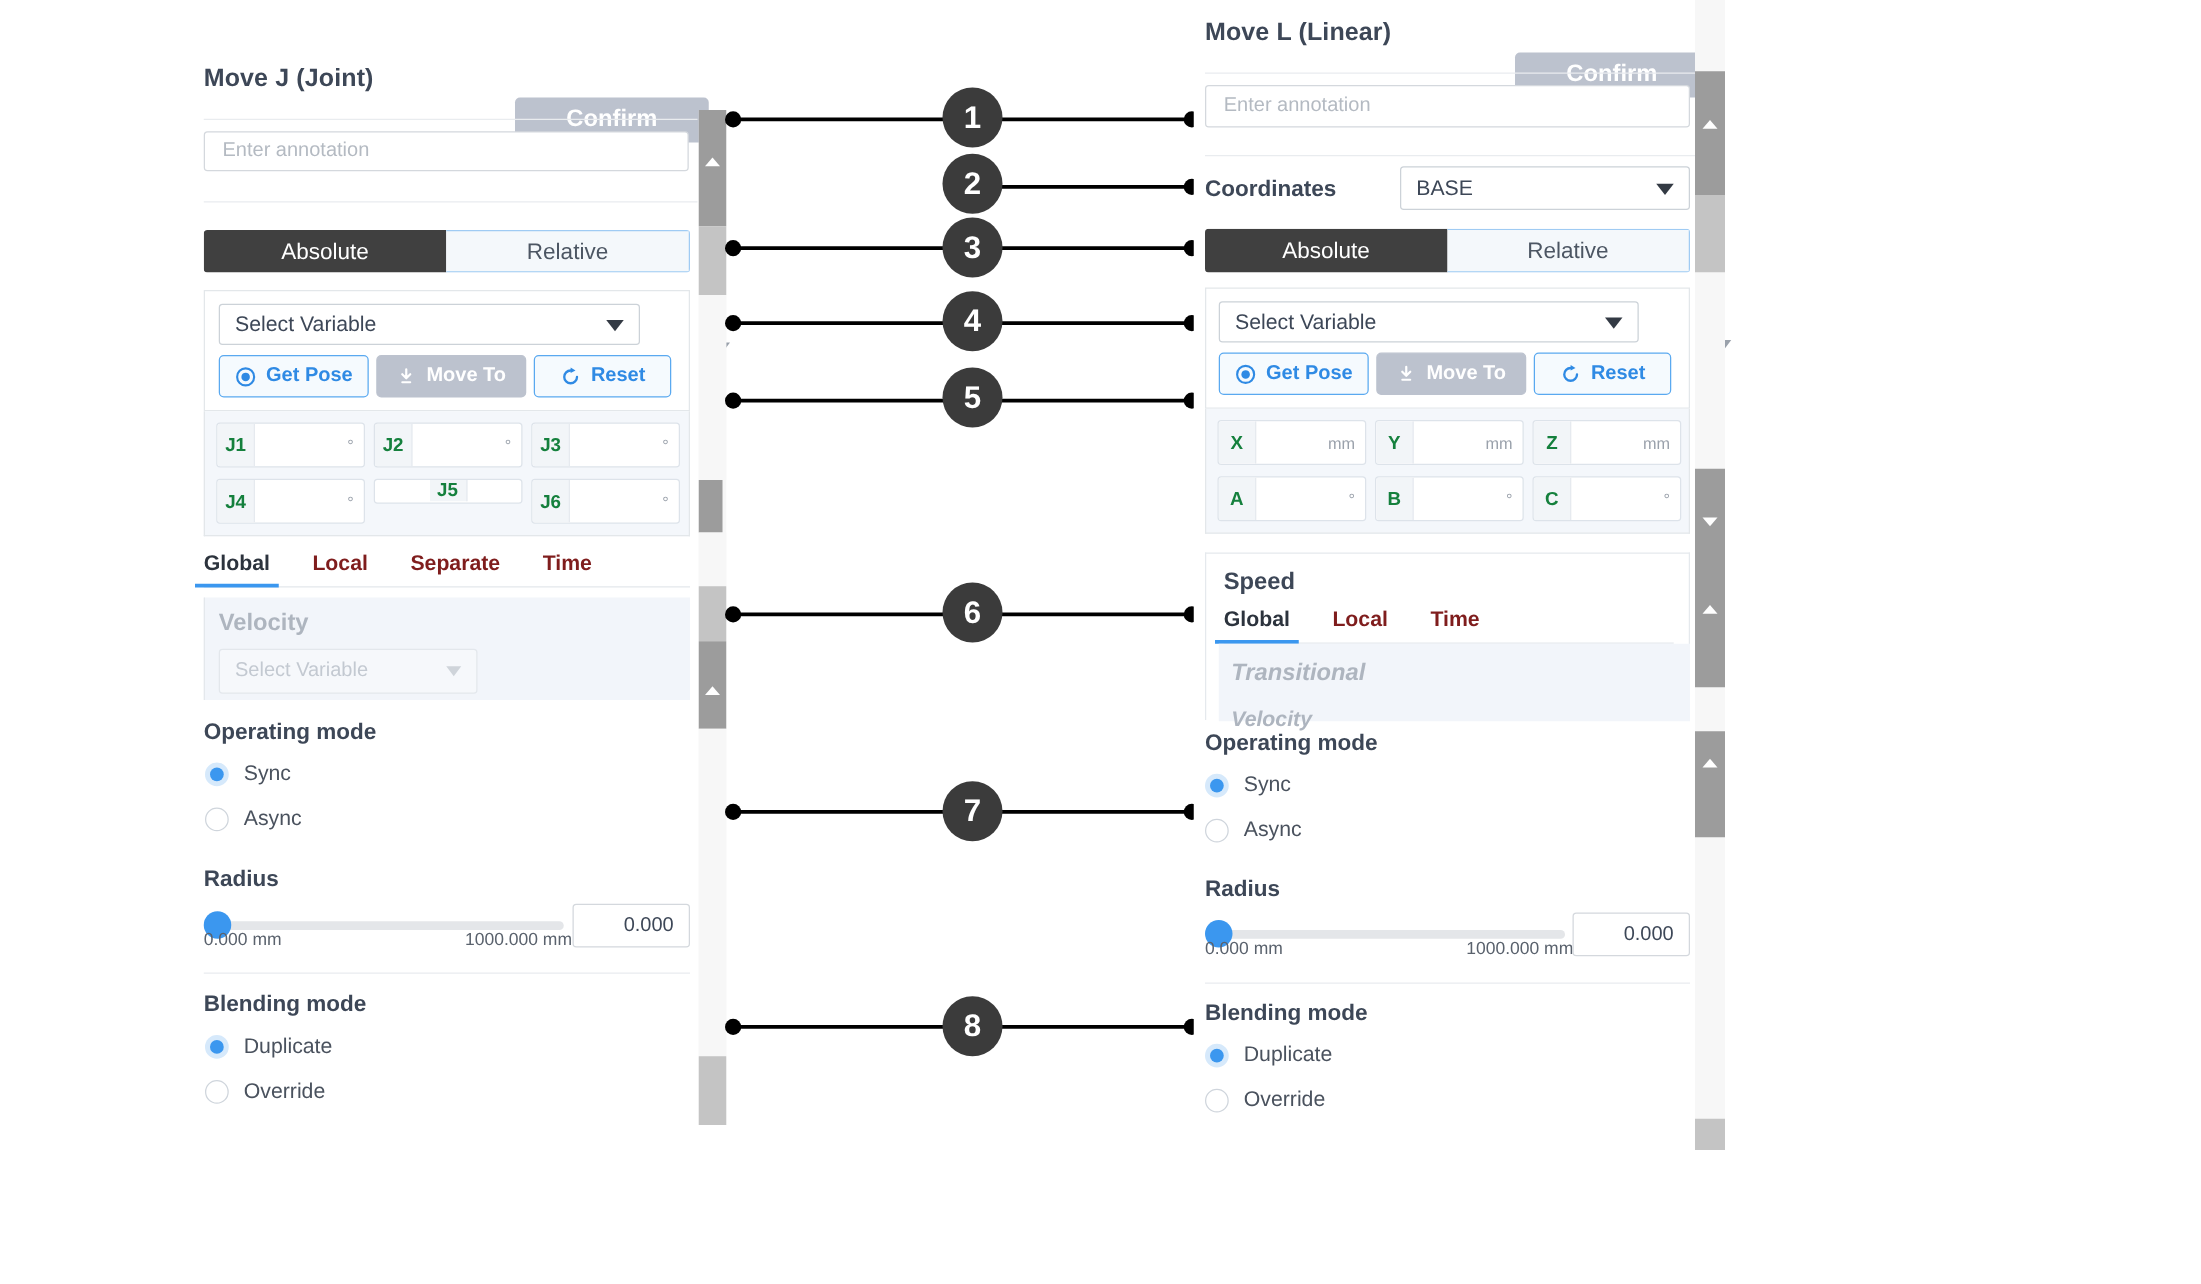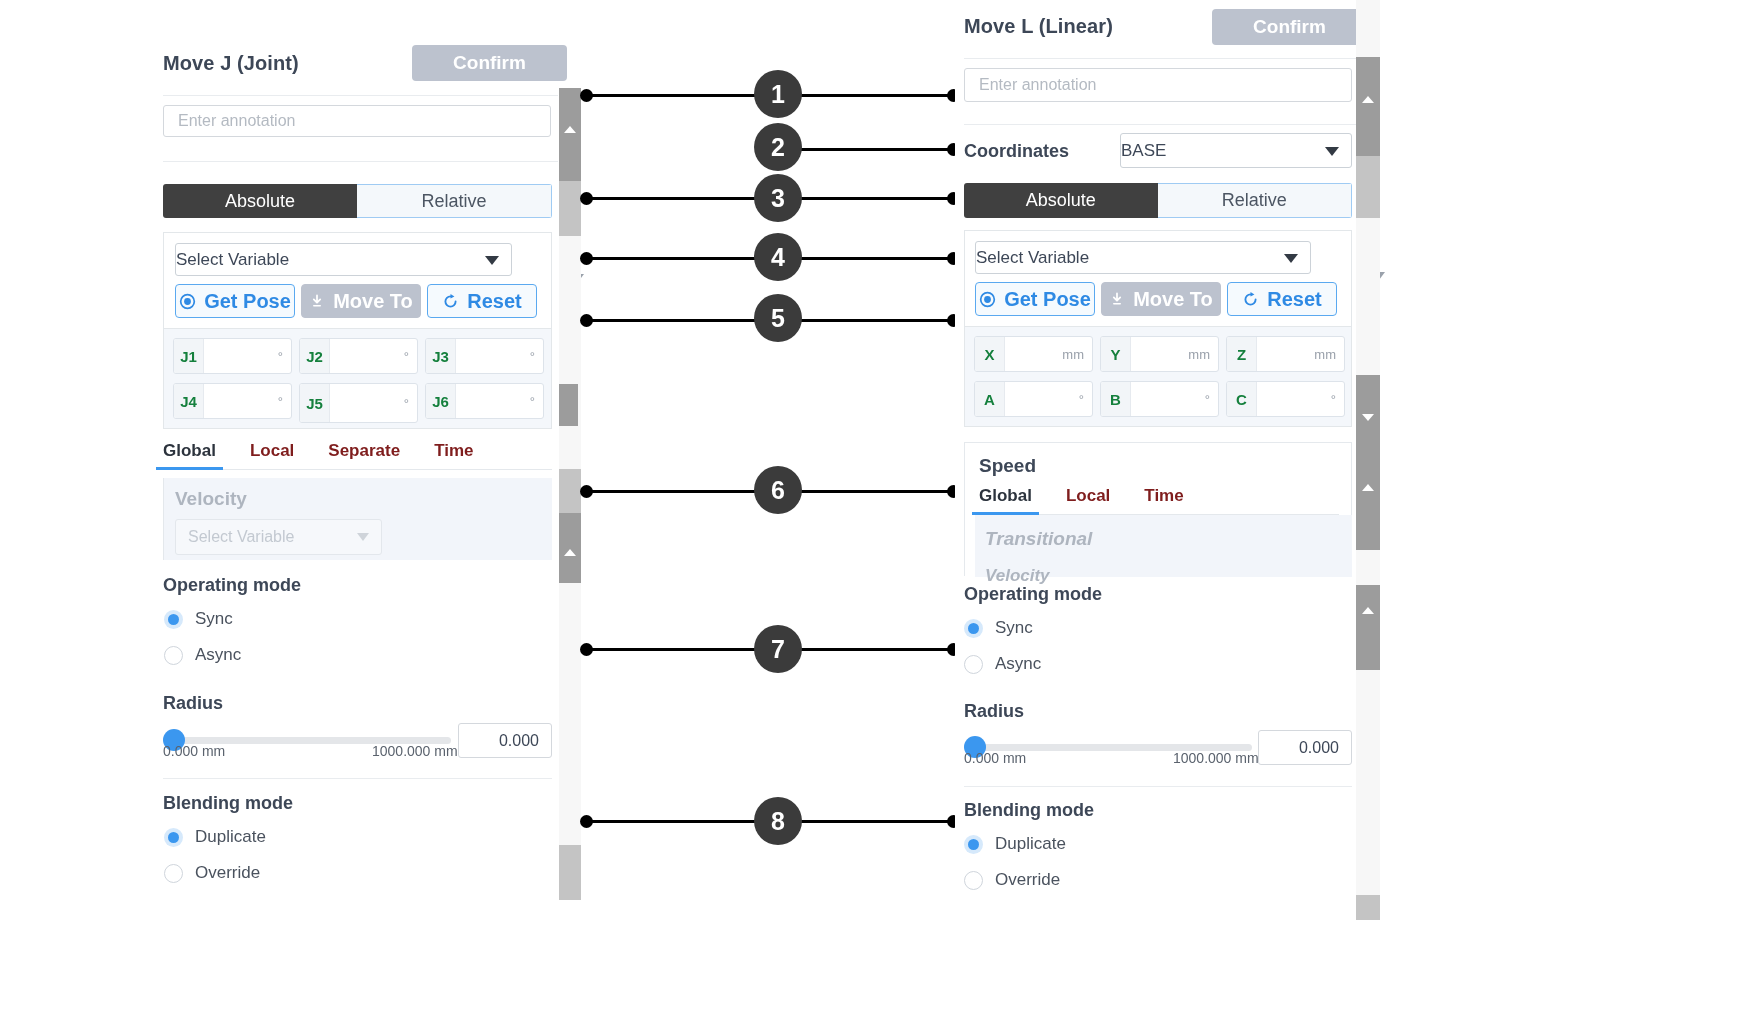--- a/index.html
+++ b/index.html
@@ -21,21 +21,21 @@
 
   .panel-title {
     font-size: 20px; font-weight: bold; color: #3d4757;
     letter-spacing: .1px;
   }
   .confirm-btn {
     background: #bcc2ce; color: #ffffff; border: none;
     font-size: 19px; font-weight: bold;
     font-family: "Liberation Sans", sans-serif;
     border-radius: 4px;
-    display: flex; align-items: center; justify-content: center;
+    display: flex; align-items: center; justify-content: center; margin-top: 33px;
   }
   .hr { background: #e9ecef; height: 1px; width: 100%; }
 
   .annot-input {
     border: 1px solid #d4d8dd; border-radius: 3px;
     background: #fff; width: 100%; height: 100%;
     font-size: 16px; color: #9aa1ab;
     font-family: "Liberation Sans", sans-serif;
     padding: 0 14px; outline: none;
   }
@@ -47,35 +47,35 @@
     flex: 1; display: flex; align-items: center; justify-content: center;
     font-size: 18px; cursor: pointer;
   }
   .seg.active { background: #404040; color: #fff; }
   .seg.inactive { background: #f4f8fb; color: #4c5663; border: 1px solid #9fcbf3; border-left: none; }
 
   
   .var-box { border: 1px solid #e3e7ea; background: #fff; position: absolute; }
   .select-field {
     border: 1px solid #ccd2d8; background: #fff; border-radius: 3px;
-    display: flex; align-items: center; padding: 0 0;
+    display: flex; align-items: center; padding: 0 12px;
     font-size: 17px; color: #3d4757; position: relative;
   }
   .caret {
     width: 0; height: 0; border-left: 7px solid transparent;
     border-right: 7px solid transparent; border-top: 9px solid #333a44;
     position: absolute; right: 12px; top: 50%; margin-top: -4px;
   }
   .caret.sm { border-left-width: 6px; border-right-width: 6px; border-top-width: 8px; }
   .caret.grey { border-top-color: #9aa1ab; }
   .caret.light { border-top-color: #cfd4da; }
 
   .act-btn {
     display: flex; align-items: center; justify-content: center; gap: 8px;
-    border-radius: 4px; font-size: 20px; font-weight: bold;
+    border-radius: 4px; font-size: 16px; font-weight: bold;
     cursor: pointer; position: relative;
   }
   .act-btn.outline { border: 1px solid #5aa9f0; background: #f5fafe; color: #2f8ae4; }
   .act-btn.disabled { background: #bcc2ce; color: #ffffff; border: 1px solid #bcc2ce; }
 
   
   .field-grid-wrap { background: #f4f7fb; position: absolute; }
   .fg-row { display: flex; }
   .fg-cell {
     display: flex; align-items: center; background: #fff;
@@ -251,21 +251,21 @@
           <span class="fg-val"></span>
           <span class="fg-unit">°</span>
         </div>
       </div>
       <div class="fg-row" style="position:absolute; left:9px; top:54px; gap:7px;">
         <div class="fg-cell" style="width:119px; height:36px;">
           <span class="fg-key" style="width:30px;">J4</span>
           <span class="fg-val"></span>
           <span class="fg-unit">°</span>
         </div>
-        <div class="fg-cell" style="width:119px; height:40px;">
+        <div class="fg-cell" style="width:119px; height:20px;flex-direction:column;">
           <span class="fg-key" style="width:30px;">J5</span>
           <span class="fg-val"></span>
           <span class="fg-unit">°</span>
         </div>
         <div class="fg-cell" style="width:119px; height:36px;">
           <span class="fg-key" style="width:30px;">J6</span>
           <span class="fg-val"></span>
           <span class="fg-unit">°</span>
         </div>
       </div>

